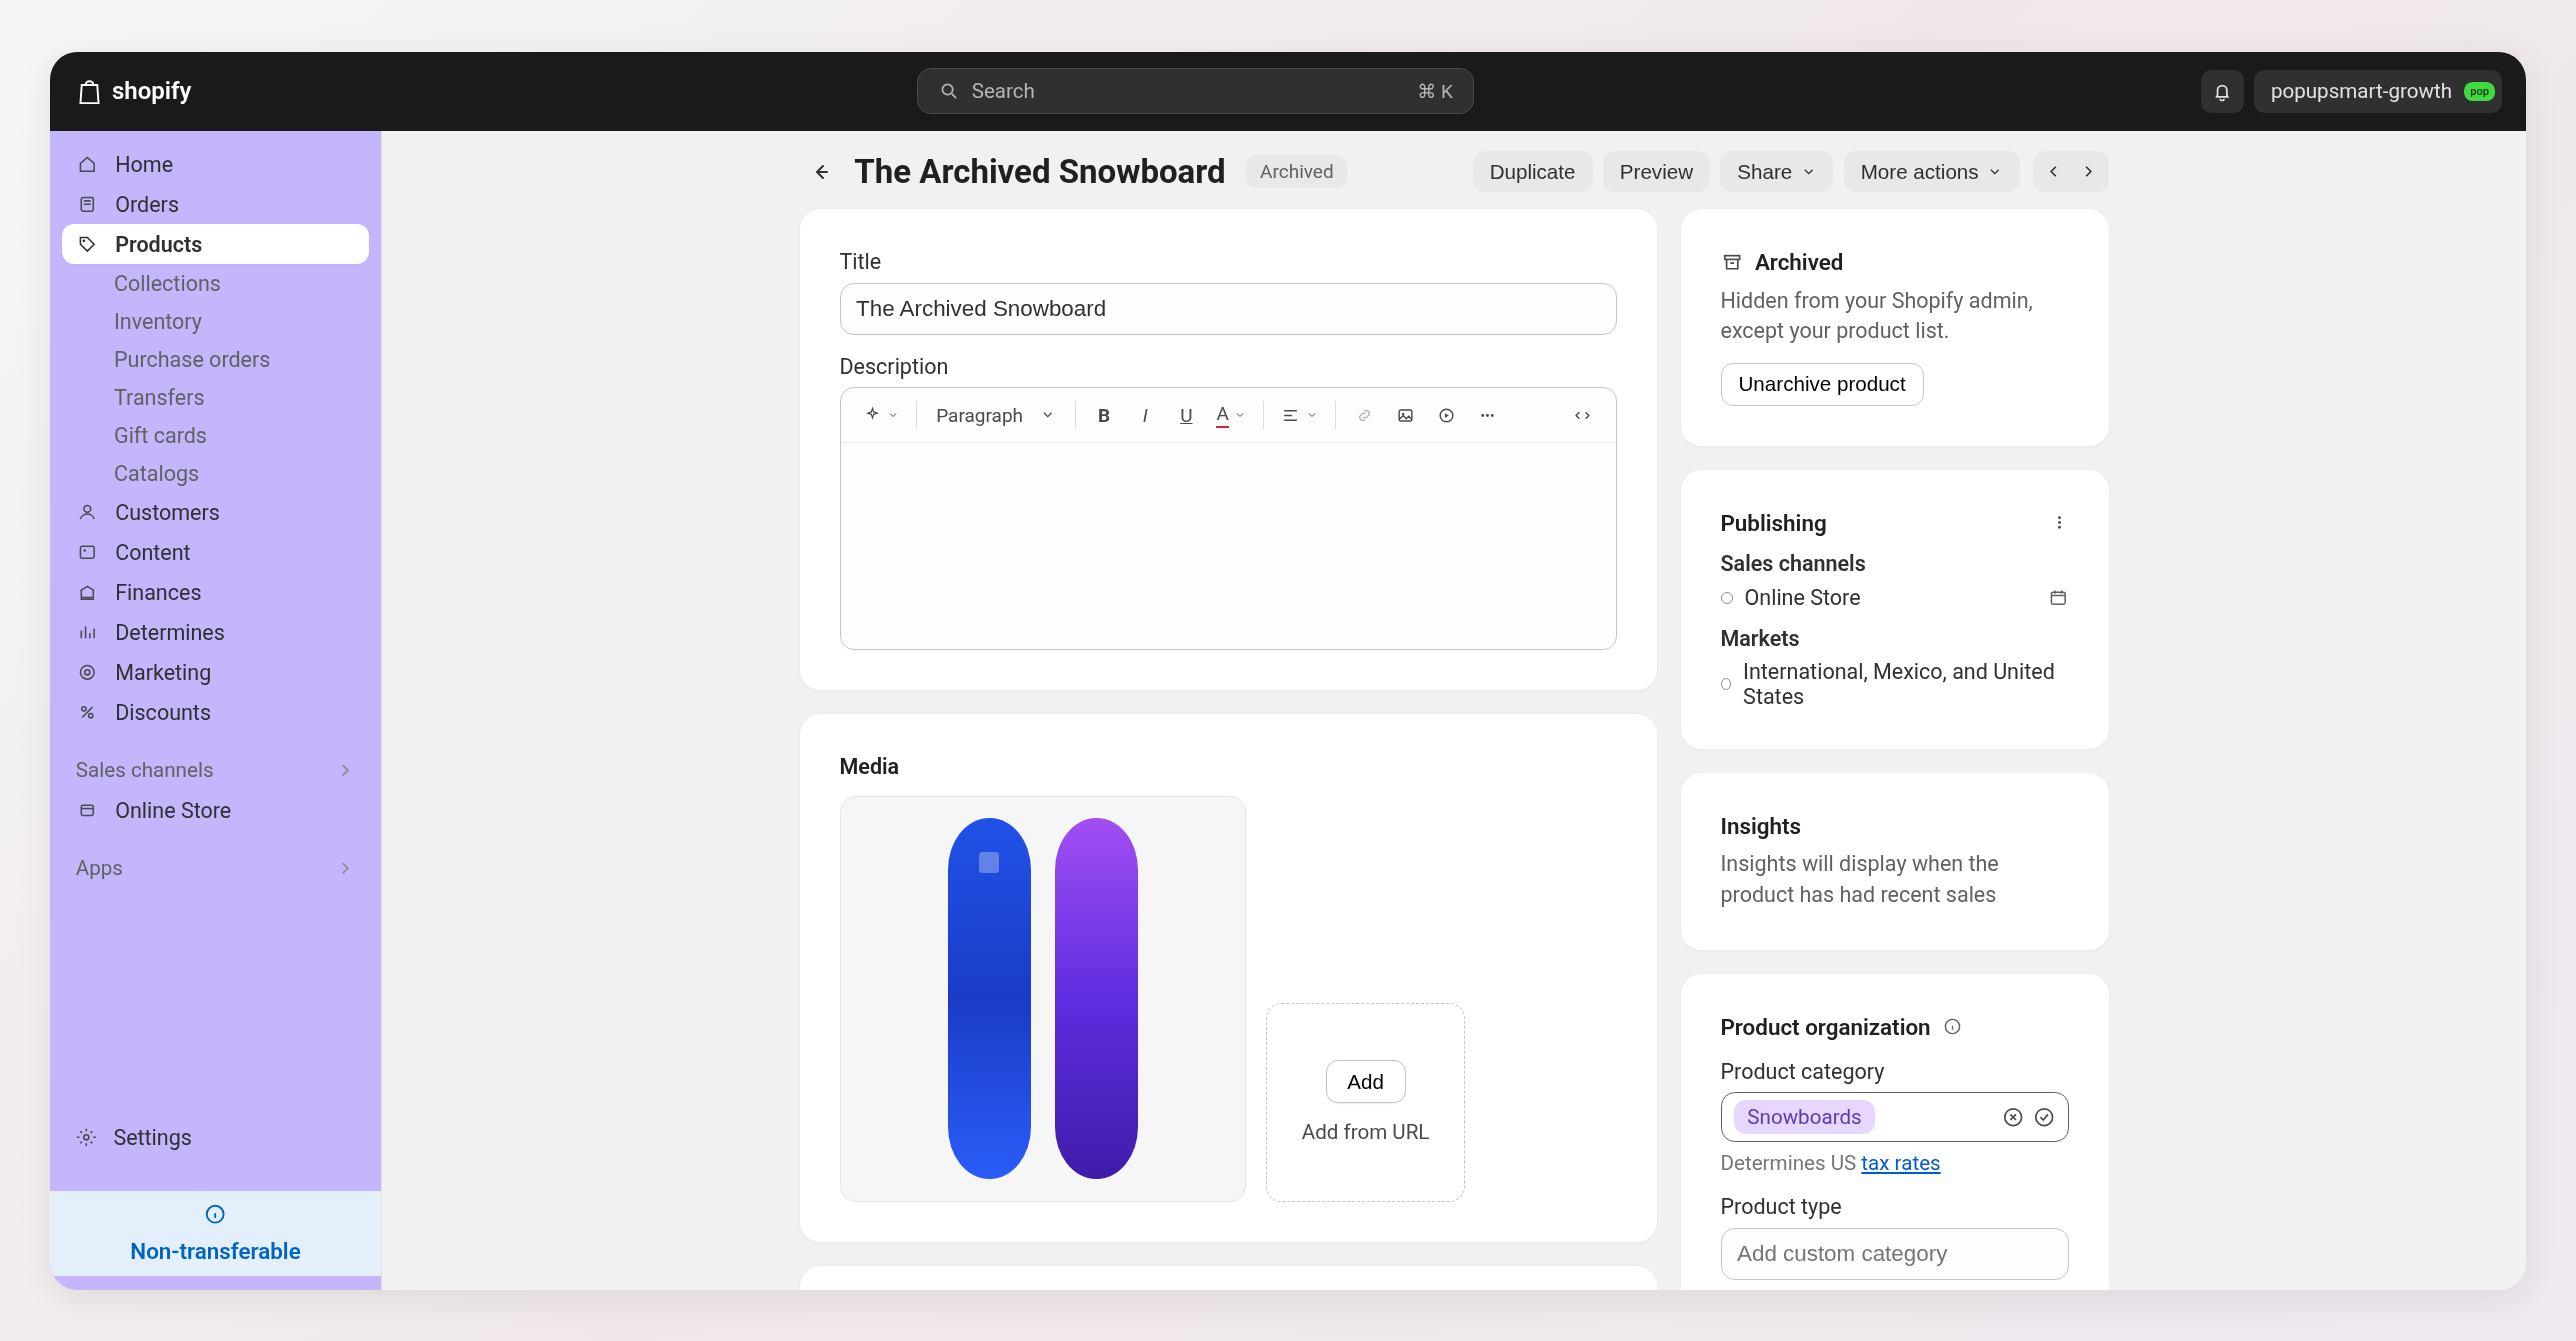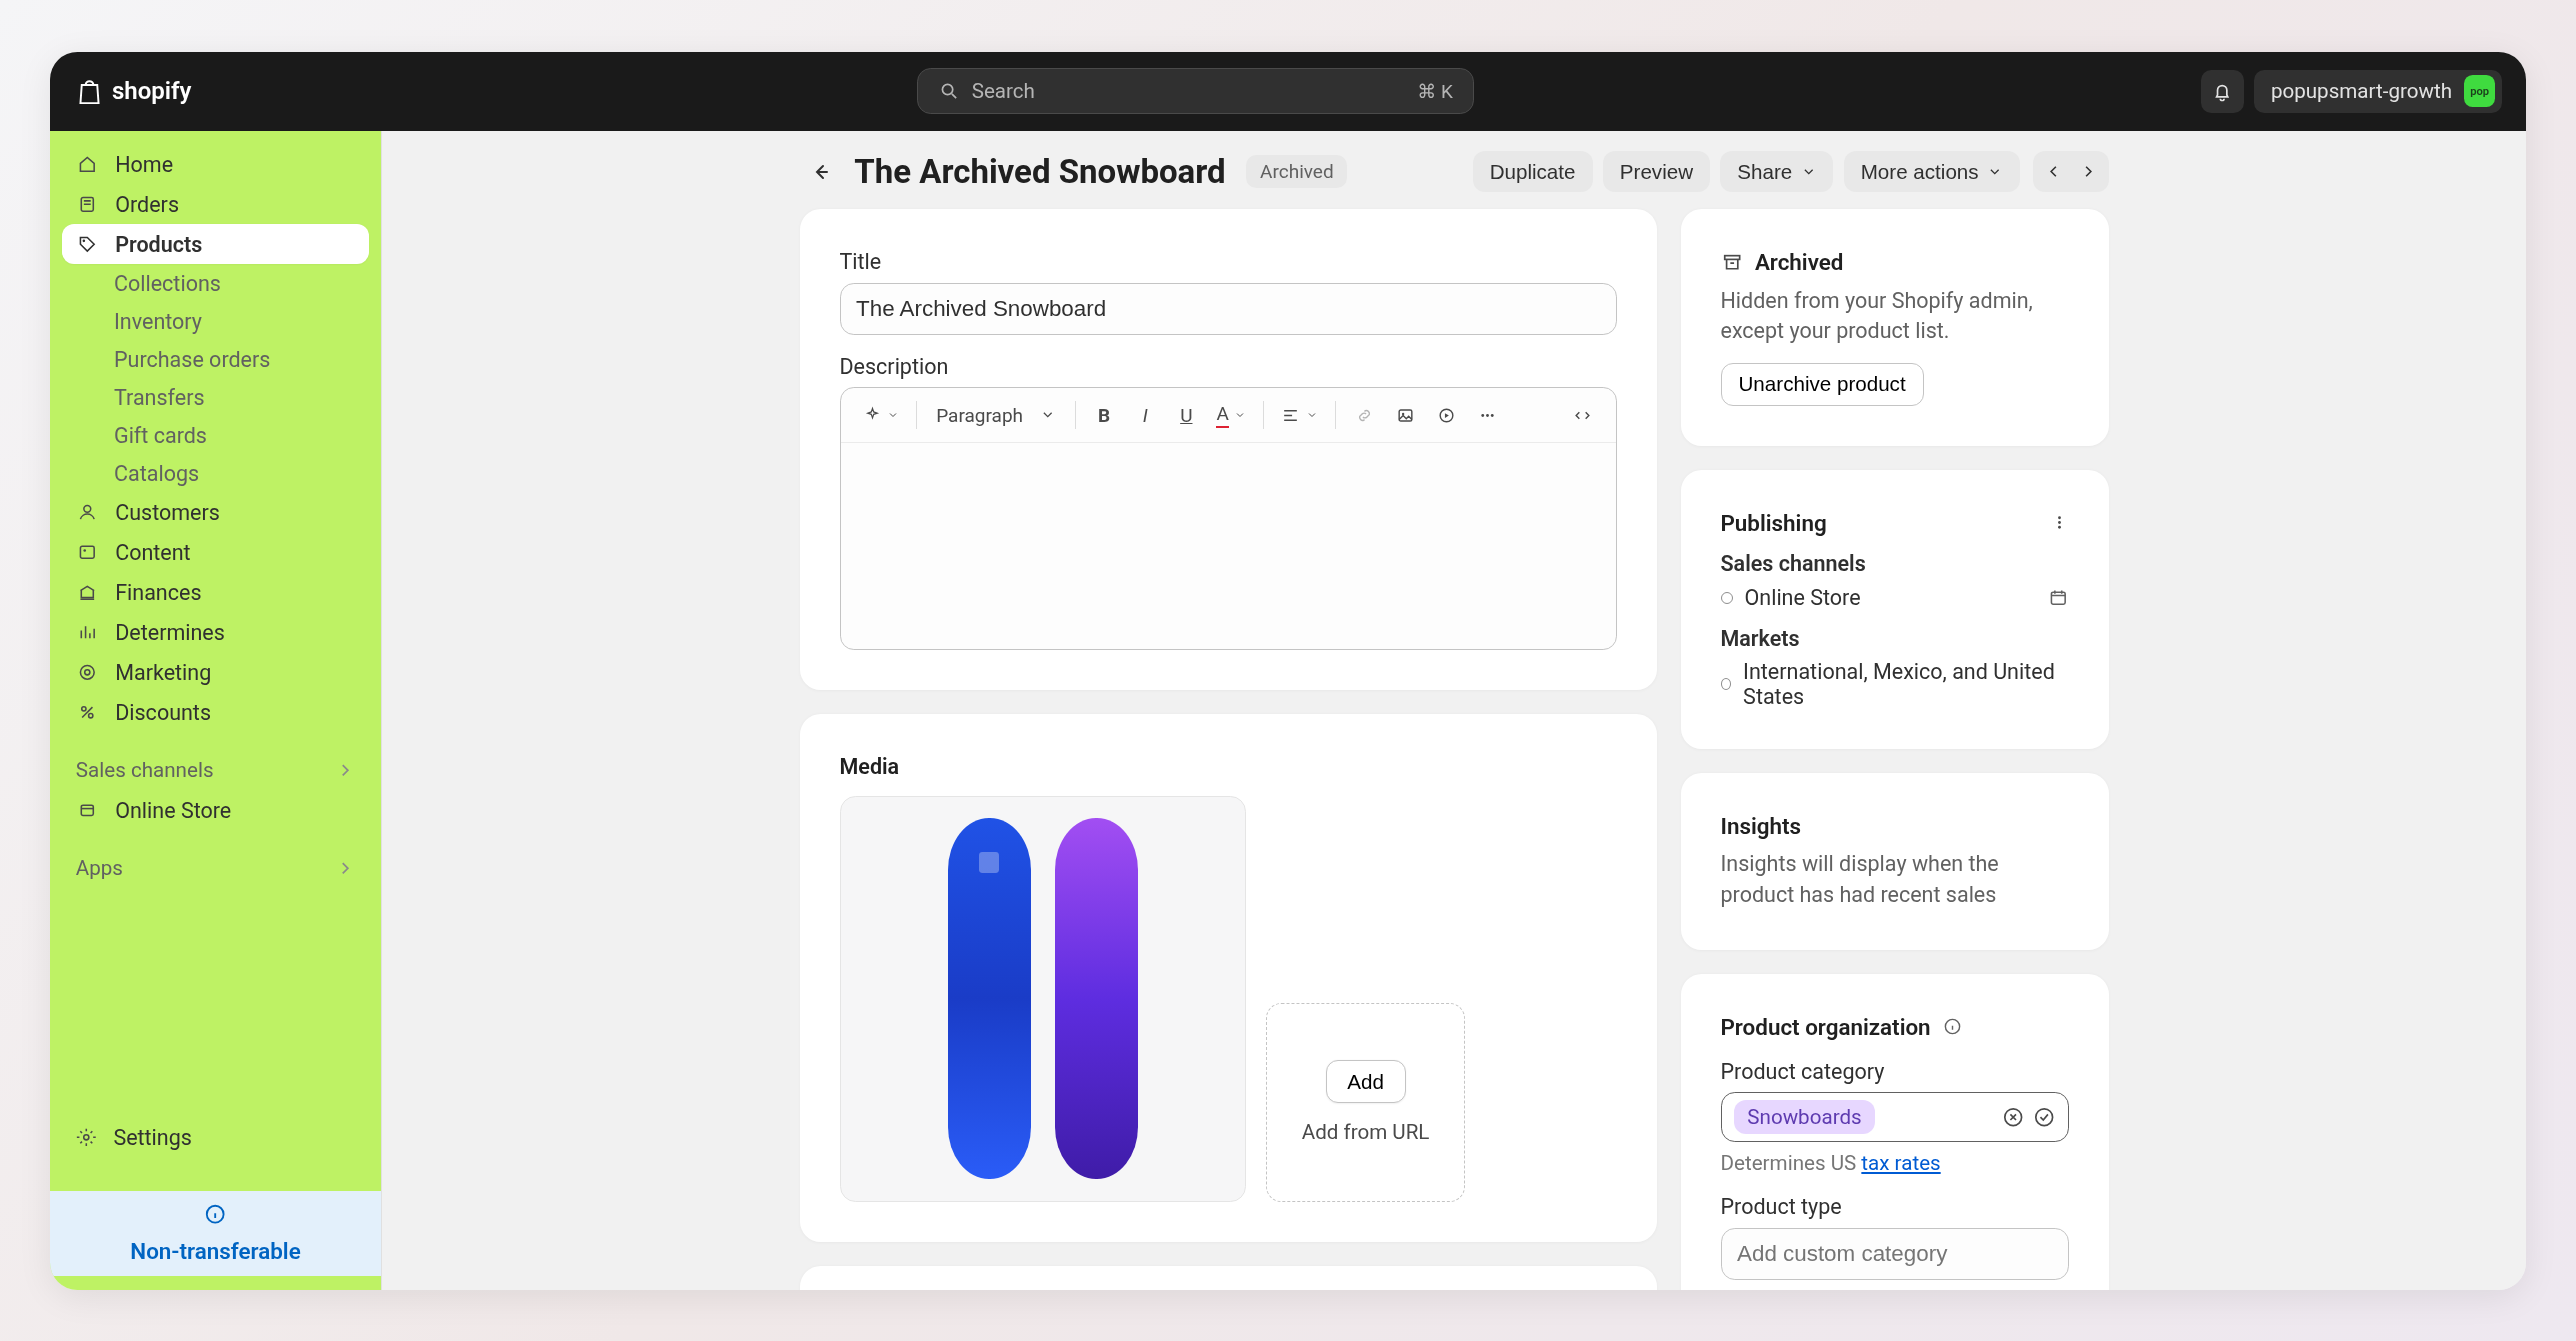--- a/index.html
+++ b/index.html
@@ -6,23 +6,23 @@
 body { font-family: -apple-system, BlinkMacSystemFont, "Segoe UI", Roboto, sans-serif; background: linear-gradient(135deg, #f5f5f7 0%, #f0e8e8 50%, #eee8f0 100%); display: flex; align-items: center; justify-content: center; min-height: 1341px; width: 2576px; }
 .window { width: 2476px; height: 1238px; background: #f1f1f1; border-radius: 27.5px; overflow: hidden; box-shadow: 0 6.9px 34px rgba(0,0,0,0.08); display: flex; flex-direction: column; }
 .topbar { background: #1a1a1a; height: 79px; display: flex; align-items: center; padding: 0 24px; gap: 13.8px; }
 .logo { display: flex; align-items: center; gap: 6.9px; color: #fff; font-weight: 600; font-size: 24px; }
 .logo svg { width: 31px; height: 31px; }
 .searchbar { flex: 0 0 auto; margin: 0 auto; width: 557px; height: 46px; background: #303030; border: 0.9px solid #4a4a4a; border-radius: 13.8px; display: flex; align-items: center; padding: 0 20.6px; color: #b5b5b5; font-size: 20.6px; }
 .shortcut { color: #b5b5b5; font-size: 19px; }
 .topbar-right { display: flex; align-items: center; gap: 10.3px; }
 .notif-btn { width: 43px; height: 43px; background: #303030; border-radius: 10.3px; display: flex; align-items: center; justify-content: center; color: #e3e3e3; }
 .store-btn { height: 43px; background: #303030; border-radius: 10.3px; display: flex; align-items: center; padding: 0 6.9px 0 17px; gap: 12px; color: #e3e3e3; font-size: 20.6px; }
-.avatar { width: 31px; height: 32px; background: #3fdb3f; border-radius: 8.6px; display: flex; align-items: center; justify-content: center; color: #1b3f1b; font-size: 11.2px; font-weight: 600; }
+.avatar { width: 31px; height: 19px; background: #3fdb3f; border-radius: 8.6px; display: flex; align-items: center; justify-content: center; color: #1b3f1b; font-size: 11.2px; font-weight: 600; }
 .body { flex: 1; display: flex; overflow: hidden; }
-.sidebar { width: 332px; background: #bef264; border-right: 0.9px solid #e0e0e0; padding: 13.8px 12px; display: flex; flex-direction: column; }
+.sidebar { width: 332px; background: #c4b5fd; border-right: 0.9px solid #e0e0e0; padding: 13.8px 12px; display: flex; flex-direction: column; }
 .nav-item { display: flex; align-items: center; gap: 17px; height: 40px; padding: 0 13.8px; border-radius: 12px; color: #303030; font-size: 21.5px; cursor: pointer; }
 .nav-item.active { background: #fff; font-weight: 600; box-shadow: 0 0.9px 1.7px rgba(0,0,0,0.04); }
 .nav-item .icon { width: 22.4px; height: 22.4px; display: flex; align-items: center; justify-content: center; color: #4a4a4a; }
 .nav-sub { padding-left: 52px; }
 .nav-sub .nav-item { padding-left: 0px; font-size: 21.5px; color: #616161; height: 38px; }
 .nav-header { font-size: 20.6px; color: #616161; padding: 8.6px 13.8px; margin-top: 17px; display: flex; align-items: center; justify-content: space-between; }
 .sidebar-bottom { margin-top: auto; }
 .settings-item { display: flex; align-items: center; gap: 17px; padding: 0 13.8px; height: 40px; font-size: 21.5px; color: #303030; margin-bottom: 34px; }
 .plan-bar { display: flex; align-items: center; gap: 12px; padding: 12px 13.8px; background: #e3f0fb; border-radius: 0; margin: 0 -12px; color: #0064c2; font-size: 22.4px; font-weight: 600; flex-direction: column; }
 .main { flex: 1; background: #f1f1f1; overflow-y: auto; padding: 20.6px 27.5px; display: flex; justify-content: center; }

